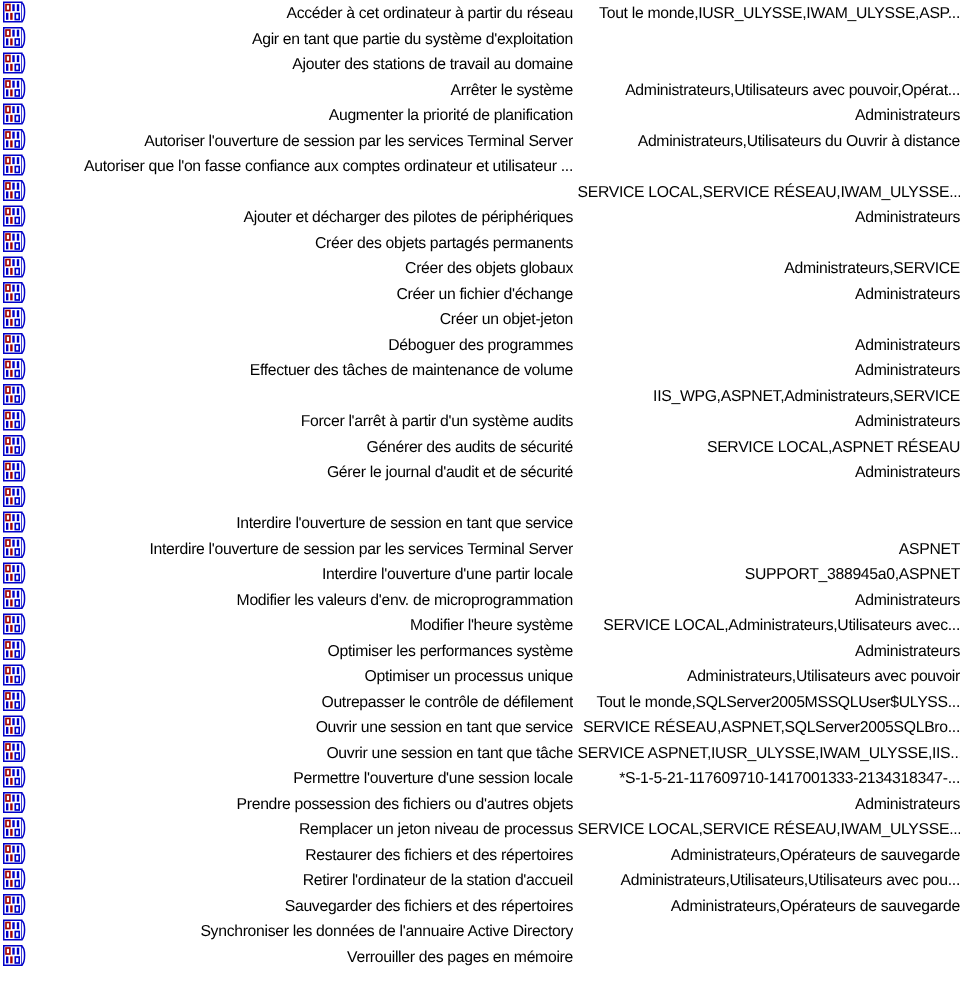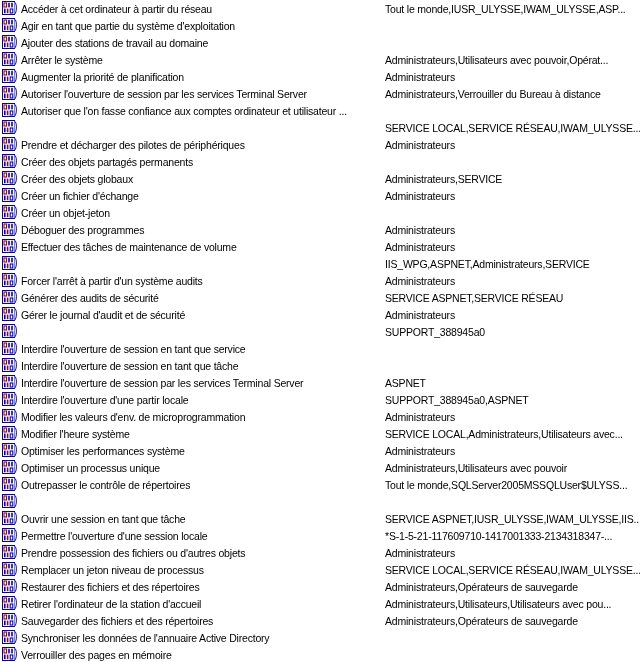--- a/index.html
+++ b/index.html
@@ -21,20 +21,21 @@
     height: 662px;
     background: #ffffff;
   }
   .row {
     position: relative;
     height: 17px;
     display: flex;
     align-items: center;
     white-space: nowrap;
     background: #ffffff;
+    text-align: right;
   }
   .icon {
     position: absolute;
     left: 2px;
     top: 0px;
     width: 16px;
     height: 16px;
     flex: 0 0 auto;
   }
   .policy {
@@ -172,21 +173,21 @@
         <rect x="2" y="3" width="2.6" height="4" fill="none" stroke-width="1.1" stroke="#A00000"></rect>
         <rect x="6.2" y="2.8" width="1.6" height="4.6" fill="#0000C8"></rect>
         <rect x="9.2" y="2.8" width="1.6" height="4.6" fill="#0000C8"></rect>
 
         <rect x="2" y="8.6" width="1.6" height="4.6" fill="#0000C8"></rect>
         <rect x="4.8" y="8.6" width="1.6" height="4.6" fill="#A00000"></rect>
         <rect x="8.2" y="9" width="2.6" height="4" fill="none" stroke-width="1.1" stroke="#0000C8"></rect>
       </svg>
     </span>
     <span class="policy">Autoriser l'ouverture de session par les services Terminal Server</span>
-    <span class="setting">Administrateurs,Verrouiller du Bureau à distance</span>
+    <span class="setting">Administrateurs,Utilisateurs du Ouvrir à distance</span>
   </div>
 
   <div class="row">
     <span class="icon">
       <svg width="16" height="16" viewBox="0 0 16 16" aria-hidden="true">
 
         <rect x="0.5" y="1.5" width="12" height="13" fill="#ffffff" stroke-width="1" stroke="#0000C8"></rect>
 
         <path d="M12.5,2 C15,3 15,12.5 12.5,14.5" fill="#ffffff" stroke-width="1" stroke="#0000C8"></path>
 
@@ -233,21 +234,21 @@
 
         <rect x="2" y="3" width="2.6" height="4" fill="none" stroke-width="1.1" stroke="#A00000"></rect>
         <rect x="6.2" y="2.8" width="1.6" height="4.6" fill="#0000C8"></rect>
         <rect x="9.2" y="2.8" width="1.6" height="4.6" fill="#0000C8"></rect>
 
         <rect x="2" y="8.6" width="1.6" height="4.6" fill="#0000C8"></rect>
         <rect x="4.8" y="8.6" width="1.6" height="4.6" fill="#A00000"></rect>
         <rect x="8.2" y="9" width="2.6" height="4" fill="none" stroke-width="1.1" stroke="#0000C8"></rect>
       </svg>
     </span>
-    <span class="policy">Prendre et décharger des pilotes de périphériques</span>
+    <span class="policy">Ajouter et décharger des pilotes de périphériques</span>
     <span class="setting">Administrateurs</span>
   </div>
 
   <div class="row">
     <span class="icon">
       <svg width="16" height="16" viewBox="0 0 16 16" aria-hidden="true">
 
         <rect x="0.5" y="1.5" width="12" height="13" fill="#ffffff" stroke-width="1" stroke="#0000C8"></rect>
 
         <path d="M12.5,2 C15,3 15,12.5 12.5,14.5" fill="#ffffff" stroke-width="1" stroke="#0000C8"></path>
@@ -422,21 +423,21 @@
         <rect x="2" y="3" width="2.6" height="4" fill="none" stroke-width="1.1" stroke="#A00000"></rect>
         <rect x="6.2" y="2.8" width="1.6" height="4.6" fill="#0000C8"></rect>
         <rect x="9.2" y="2.8" width="1.6" height="4.6" fill="#0000C8"></rect>
 
         <rect x="2" y="8.6" width="1.6" height="4.6" fill="#0000C8"></rect>
         <rect x="4.8" y="8.6" width="1.6" height="4.6" fill="#A00000"></rect>
         <rect x="8.2" y="9" width="2.6" height="4" fill="none" stroke-width="1.1" stroke="#0000C8"></rect>
       </svg>
     </span>
     <span class="policy">Générer des audits de sécurité</span>
-    <span class="setting">SERVICE ASPNET,SERVICE RÉSEAU</span>
+    <span class="setting">SERVICE LOCAL,ASPNET RÉSEAU</span>
   </div>
 
   <div class="row">
     <span class="icon">
       <svg width="16" height="16" viewBox="0 0 16 16" aria-hidden="true">
 
         <rect x="0.5" y="1.5" width="12" height="13" fill="#ffffff" stroke-width="1" stroke="#0000C8"></rect>
 
         <path d="M12.5,2 C15,3 15,12.5 12.5,14.5" fill="#ffffff" stroke-width="1" stroke="#0000C8"></path>
 
@@ -463,21 +464,20 @@
 
         <rect x="2" y="3" width="2.6" height="4" fill="none" stroke-width="1.1" stroke="#A00000"></rect>
         <rect x="6.2" y="2.8" width="1.6" height="4.6" fill="#0000C8"></rect>
         <rect x="9.2" y="2.8" width="1.6" height="4.6" fill="#0000C8"></rect>
 
         <rect x="2" y="8.6" width="1.6" height="4.6" fill="#0000C8"></rect>
         <rect x="4.8" y="8.6" width="1.6" height="4.6" fill="#A00000"></rect>
         <rect x="8.2" y="9" width="2.6" height="4" fill="none" stroke-width="1.1" stroke="#0000C8"></rect>
       </svg>
     </span>
-    <span class="setting">SUPPORT_388945a0</span>
   </div>
 
   <div class="row">
     <span class="icon">
       <svg width="16" height="16" viewBox="0 0 16 16" aria-hidden="true">
 
         <rect x="0.5" y="1.5" width="12" height="13" fill="#ffffff" stroke-width="1" stroke="#0000C8"></rect>
 
         <path d="M12.5,2 C15,3 15,12.5 12.5,14.5" fill="#ffffff" stroke-width="1" stroke="#0000C8"></path>
 
@@ -487,40 +487,20 @@
 
         <rect x="2" y="8.6" width="1.6" height="4.6" fill="#0000C8"></rect>
         <rect x="4.8" y="8.6" width="1.6" height="4.6" fill="#A00000"></rect>
         <rect x="8.2" y="9" width="2.6" height="4" fill="none" stroke-width="1.1" stroke="#0000C8"></rect>
       </svg>
     </span>
     <span class="policy">Interdire l'ouverture de session en tant que service</span>
     <span class="setting"></span>
   </div>
 
-  <div class="row">
-    <span class="icon">
-      <svg width="16" height="16" viewBox="0 0 16 16" aria-hidden="true">
-
-        <rect x="0.5" y="1.5" width="12" height="13" fill="#ffffff" stroke-width="1" stroke="#0000C8"></rect>
-
-        <path d="M12.5,2 C15,3 15,12.5 12.5,14.5" fill="#ffffff" stroke-width="1" stroke="#0000C8"></path>
-
-        <rect x="2" y="3" width="2.6" height="4" fill="none" stroke-width="1.1" stroke="#A00000"></rect>
-        <rect x="6.2" y="2.8" width="1.6" height="4.6" fill="#0000C8"></rect>
-        <rect x="9.2" y="2.8" width="1.6" height="4.6" fill="#0000C8"></rect>
-
-        <rect x="2" y="8.6" width="1.6" height="4.6" fill="#0000C8"></rect>
-        <rect x="4.8" y="8.6" width="1.6" height="4.6" fill="#A00000"></rect>
-        <rect x="8.2" y="9" width="2.6" height="4" fill="none" stroke-width="1.1" stroke="#0000C8"></rect>
-      </svg>
-    </span>
-    <span class="policy">Interdire l'ouverture de session en tant que tâche</span>
-    <span class="setting"></span>
-  </div>
 
   <div class="row">
     <span class="icon">
       <svg width="16" height="16" viewBox="0 0 16 16" aria-hidden="true">
 
         <rect x="0.5" y="1.5" width="12" height="13" fill="#ffffff" stroke-width="1" stroke="#0000C8"></rect>
 
         <path d="M12.5,2 C15,3 15,12.5 12.5,14.5" fill="#ffffff" stroke-width="1" stroke="#0000C8"></path>
 
         <rect x="2" y="3" width="2.6" height="4" fill="none" stroke-width="1.1" stroke="#A00000"></rect>
@@ -651,41 +631,43 @@
 
         <rect x="2" y="3" width="2.6" height="4" fill="none" stroke-width="1.1" stroke="#A00000"></rect>
         <rect x="6.2" y="2.8" width="1.6" height="4.6" fill="#0000C8"></rect>
         <rect x="9.2" y="2.8" width="1.6" height="4.6" fill="#0000C8"></rect>
 
         <rect x="2" y="8.6" width="1.6" height="4.6" fill="#0000C8"></rect>
         <rect x="4.8" y="8.6" width="1.6" height="4.6" fill="#A00000"></rect>
         <rect x="8.2" y="9" width="2.6" height="4" fill="none" stroke-width="1.1" stroke="#0000C8"></rect>
       </svg>
     </span>
-    <span class="policy">Outrepasser le contrôle de répertoires</span>
+    <span class="policy">Outrepasser le contrôle de défilement</span>
     <span class="setting">Tout le monde,SQLServer2005MSSQLUser$ULYSS...</span>
   </div>
 
   <div class="row">
     <span class="icon">
       <svg width="16" height="16" viewBox="0 0 16 16" aria-hidden="true">
 
         <rect x="0.5" y="1.5" width="12" height="13" fill="#ffffff" stroke-width="1" stroke="#0000C8"></rect>
 
         <path d="M12.5,2 C15,3 15,12.5 12.5,14.5" fill="#ffffff" stroke-width="1" stroke="#0000C8"></path>
 
         <rect x="2" y="3" width="2.6" height="4" fill="none" stroke-width="1.1" stroke="#A00000"></rect>
         <rect x="6.2" y="2.8" width="1.6" height="4.6" fill="#0000C8"></rect>
         <rect x="9.2" y="2.8" width="1.6" height="4.6" fill="#0000C8"></rect>
 
         <rect x="2" y="8.6" width="1.6" height="4.6" fill="#0000C8"></rect>
         <rect x="4.8" y="8.6" width="1.6" height="4.6" fill="#A00000"></rect>
         <rect x="8.2" y="9" width="2.6" height="4" fill="none" stroke-width="1.1" stroke="#0000C8"></rect>
       </svg>
     </span>
+    <span class="policy">Ouvrir une session en tant que service</span>
+    <span class="setting">SERVICE RÉSEAU,ASPNET,SQLServer2005SQLBro...</span>
   </div>
 
   <div class="row">
     <span class="icon">
       <svg width="16" height="16" viewBox="0 0 16 16" aria-hidden="true">
 
         <rect x="0.5" y="1.5" width="12" height="13" fill="#ffffff" stroke-width="1" stroke="#0000C8"></rect>
 
         <path d="M12.5,2 C15,3 15,12.5 12.5,14.5" fill="#ffffff" stroke-width="1" stroke="#0000C8"></path>
 

